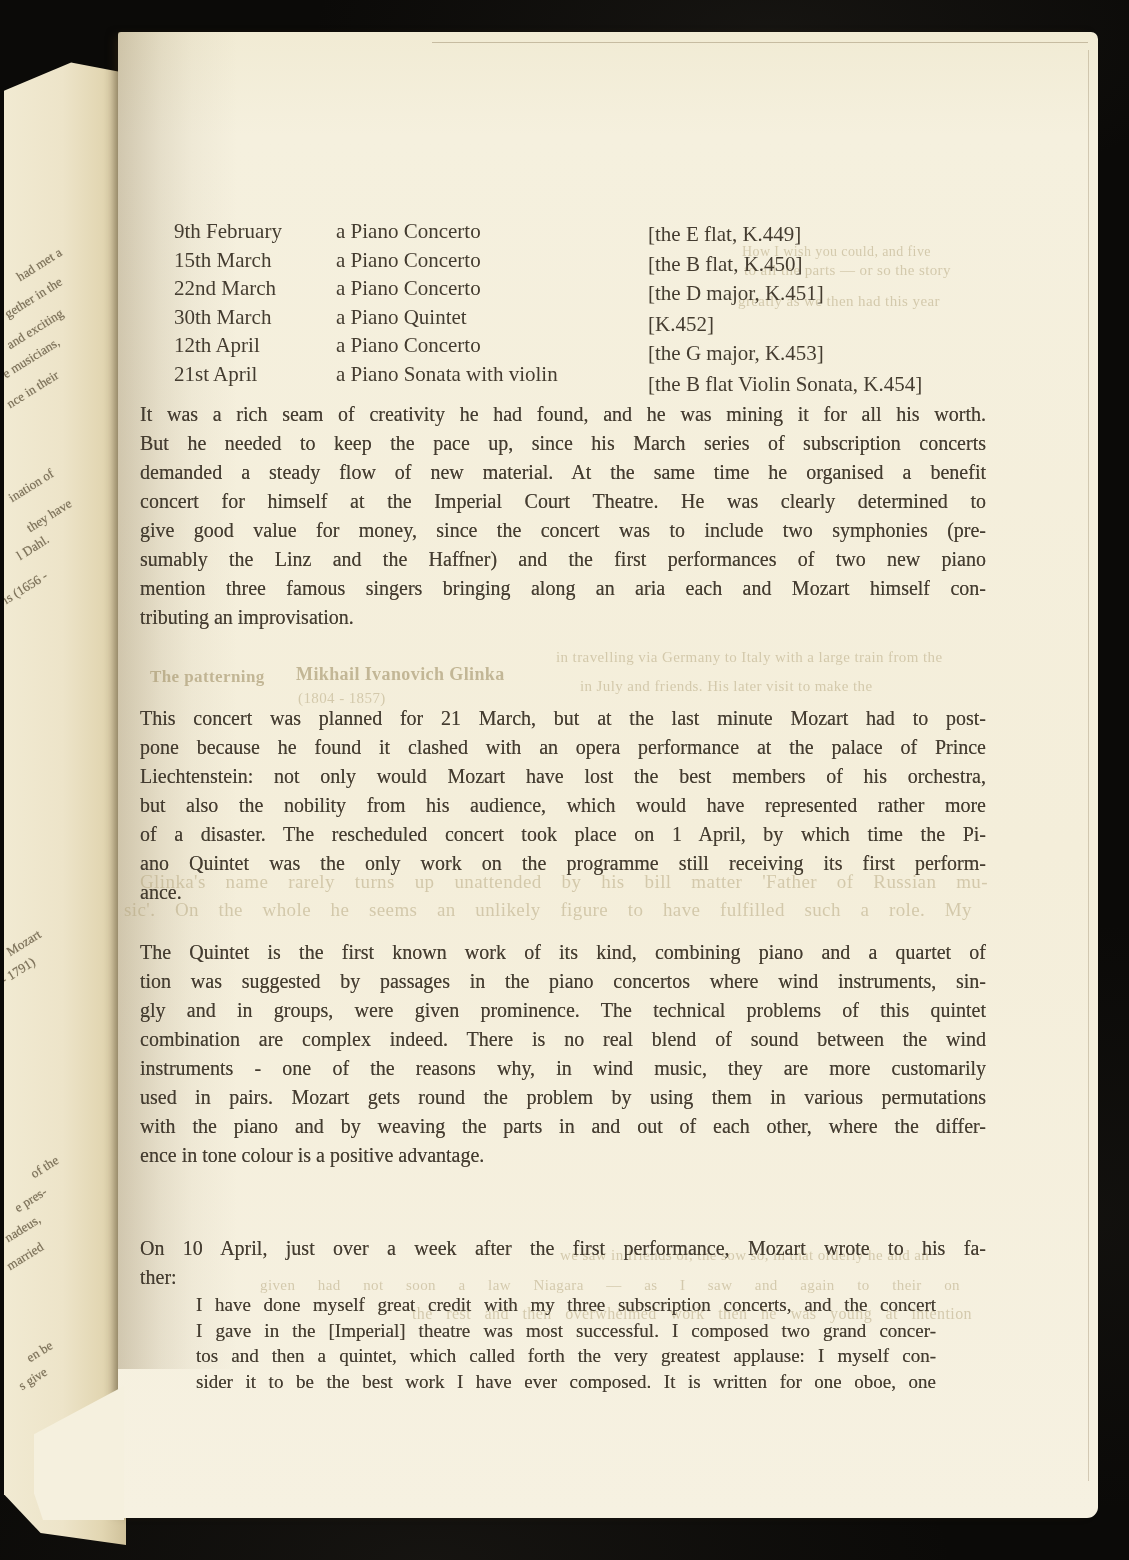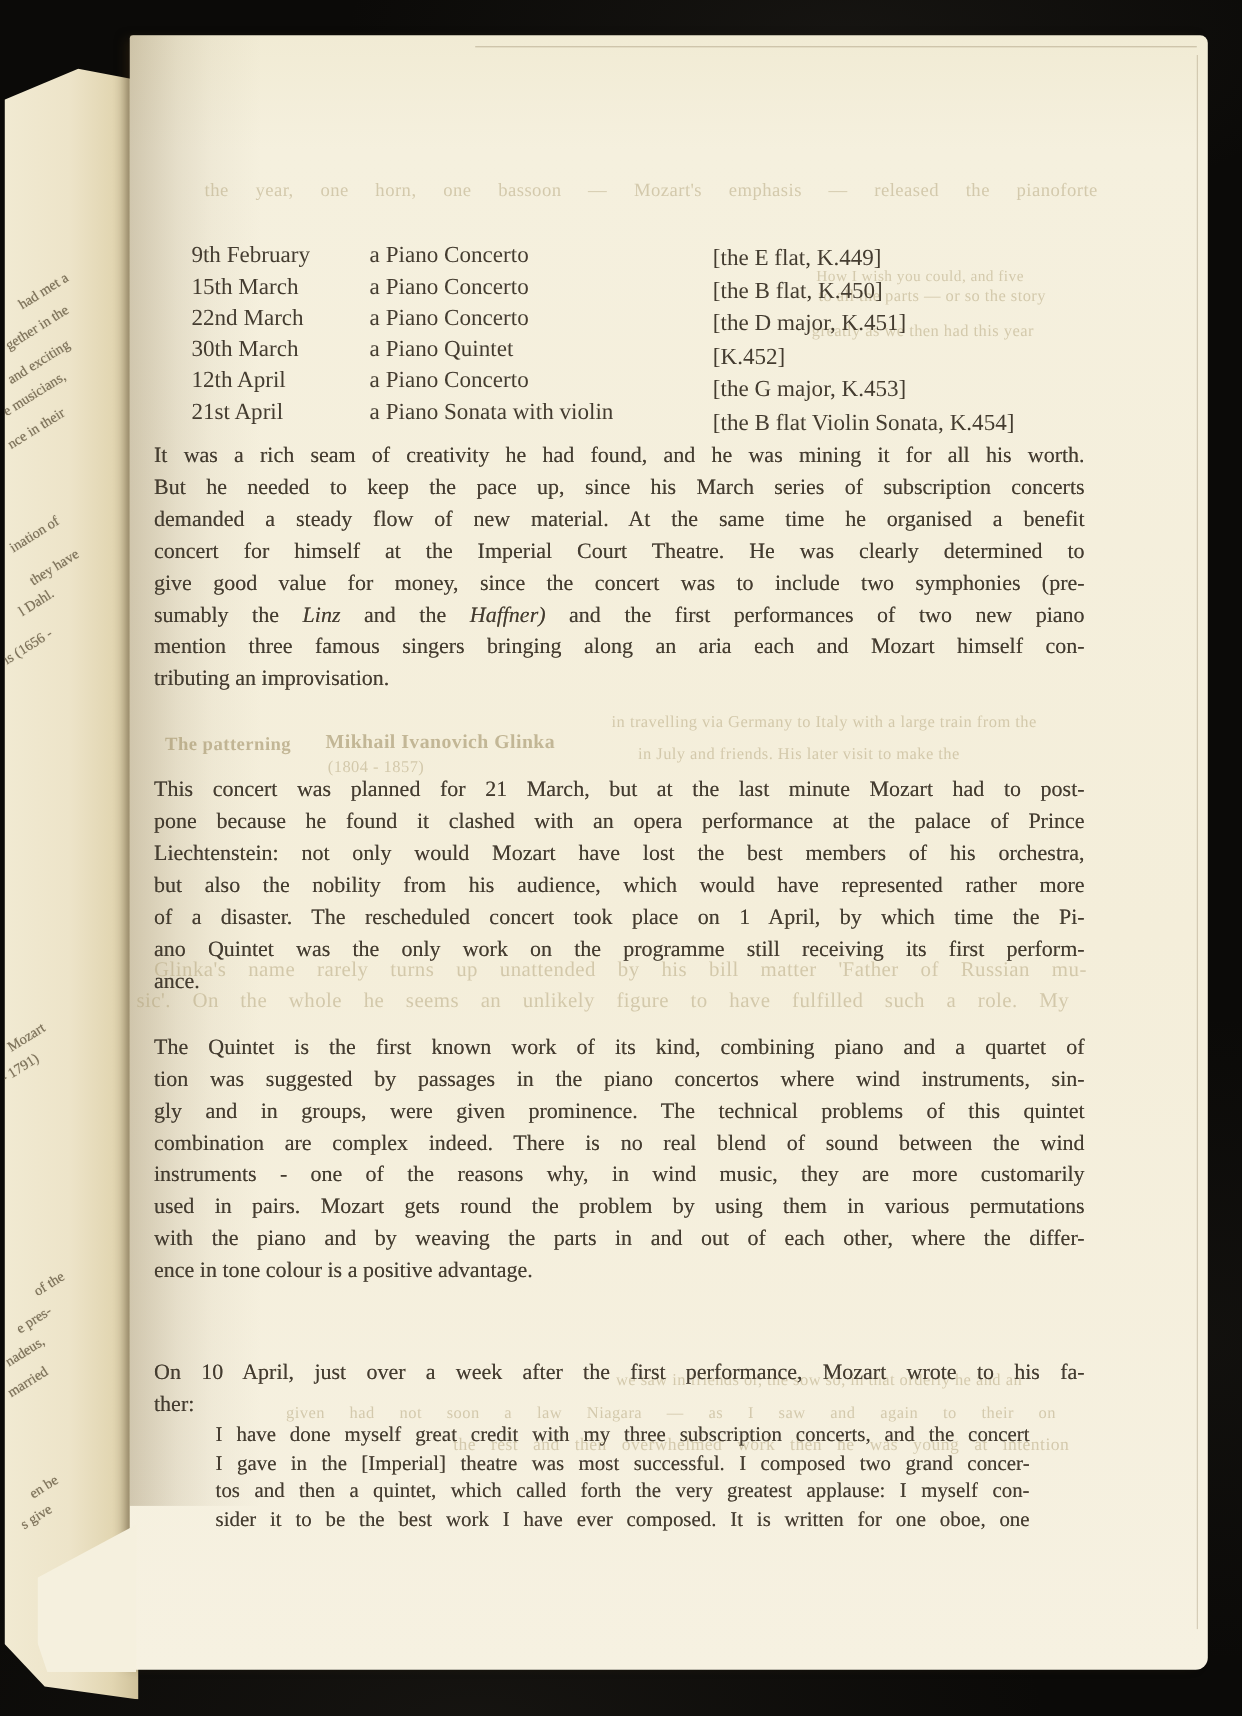--- a/index.html
+++ b/index.html
@@ -38,21 +38,21 @@
   .c-k{transform:translateY(3px);}
   .trow:nth-child(2) .c-k{transform:translateY(4px);}
   .trow:nth-child(3) .c-k{transform:translateY(5px);}
   .trow:nth-child(4) .c-k{transform:translateY(7px);}
   .trow:nth-child(5) .c-k{transform:translateY(8px);}
   .trow:nth-child(6) .c-k{transform:translateY(10px);}
   .para{position:absolute;left:140px;width:846px;font-size:20px;
     text-shadow:0 0 .6px rgba(68,60,48,.65);}
   .ln{height:29px;line-height:29px;text-align:justify;text-align-last:justify;}
   .ln.last{text-align-last:left;}
-  .it{font-style:italic;}
+  .it{}
   .quote{left:196px;width:740px;font-size:19px;}
   .quote .ln{height:25.6px;line-height:25.6px;}
   
   .bleed{position:absolute;color:#b3a47c;opacity:.5;filter:blur(.7px);
     white-space:nowrap;letter-spacing:.4px;}
   .bleed-j{white-space:normal;text-align:justify;text-align-last:justify;}
   .bleed-strong{opacity:.62;font-weight:700;color:#a5956c;}
 </style>
 </head>
 <body>
@@ -80,21 +80,20 @@
   </div>
 
   <div class="page">
     <div class="edge-top"></div>
     <div class="edge-right"></div>
   </div>
   <div class="corner"></div>
 
   <div class="content">
 
-    <div class="bleed bleed-j" style="left:186px;top:163px;width:812px;font-size:17px">the year, one horn, one bassoon — Mozart's emphasis — released the pianoforte</div>
     <div class="bleed" style="left:742px;top:244px;font-size:14px">How I wish you could, and five</div>
     <div class="bleed" style="left:744px;top:262px;font-size:15px">to all the parts — or so the story</div>
     <div class="bleed" style="left:738px;top:293px;font-size:15px">greatly as we then had this year</div>
     <div class="bleed bleed-strong" style="left:150px;top:667px;font-size:17px">The patterning</div>
     <div class="bleed bleed-strong" style="left:296px;top:664px;font-size:18px">Mikhail Ivanovich Glinka</div>
     <div class="bleed" style="left:556px;top:649px;font-size:15px">in travelling via Germany to Italy with a large train from the</div>
     <div class="bleed" style="left:580px;top:678px;font-size:15px">in July and friends. His later visit to make the</div>
     <div class="bleed" style="left:298px;top:690px;font-size:15px">(1804 - 1857)</div>
     <div class="bleed bleed-j" style="left:140px;top:871px;width:848px;font-size:19px">Glinka's name rarely turns up unattended by his bill matter 'Father of Russian mu-</div>
     <div class="bleed bleed-j" style="left:124px;top:899px;width:848px;font-size:19px">sic'. On the whole he seems an unlikely figure to have fulfilled such a role. My</div>

